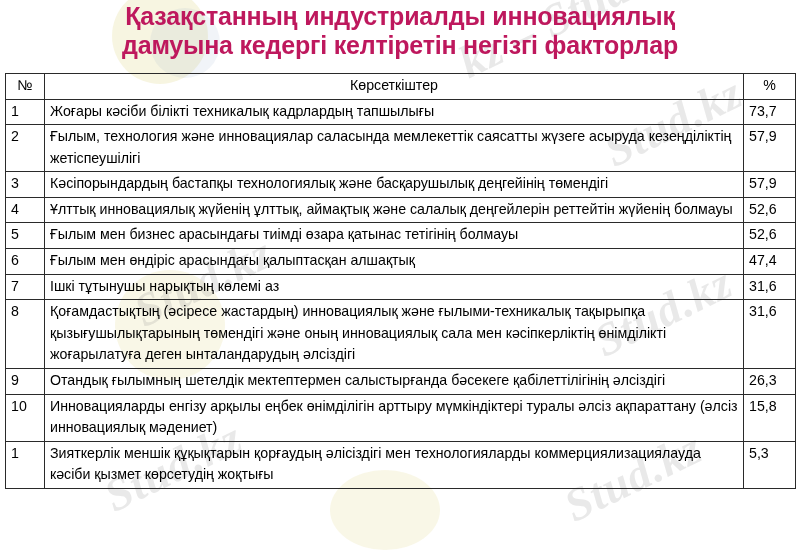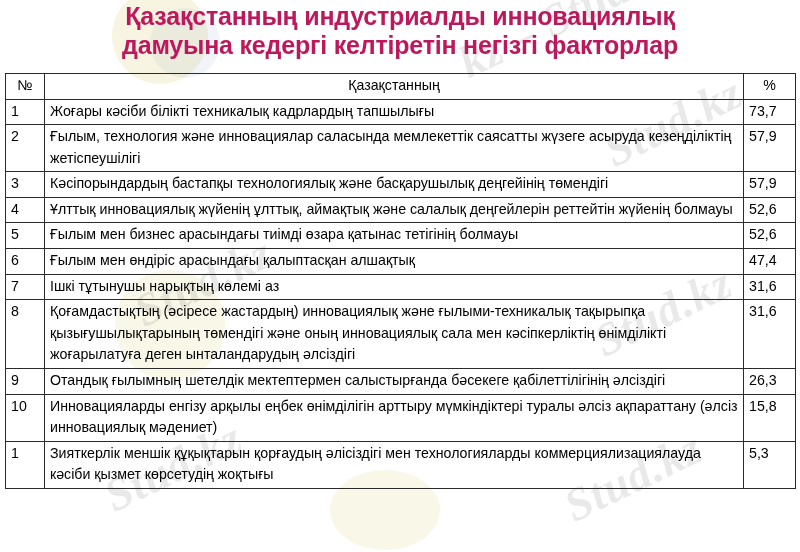--- a/index.html
+++ b/index.html
@@ -116,21 +116,21 @@
 <div id="factors-table-wrap">
   <table class="factors">
     <colgroup>
       <col class="c-num">
         <col class="c-ind">
         <col class="c-pct">
     </colgroup>
     <thead>
       <tr>
         <th class="num">№</th>
-        <th class="ind">Қазақстанның</th>
+        <th class="ind">Көрсеткіштер</th>
         <th class="pct">%</th>
       </tr>
     </thead>
     <tbody id="factors-tbody">
         <tr>
           <td class="num">1</td>
           <td class="ind">Жоғары кәсіби білікті техникалық кадрлардың тапшылығы</td>
           <td class="pct">73,7</td>
         </tr>
         <tr>

